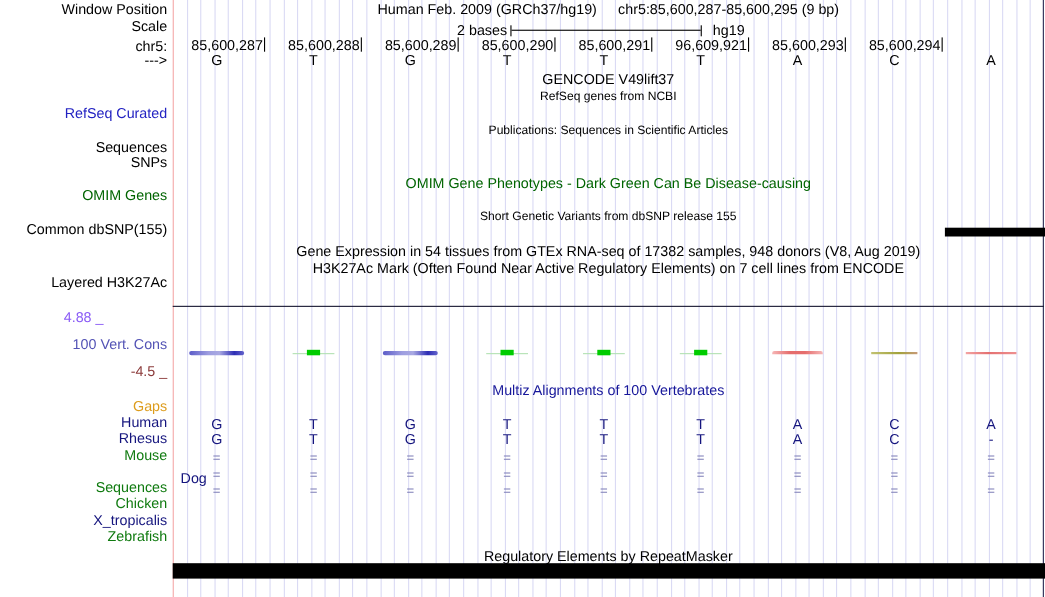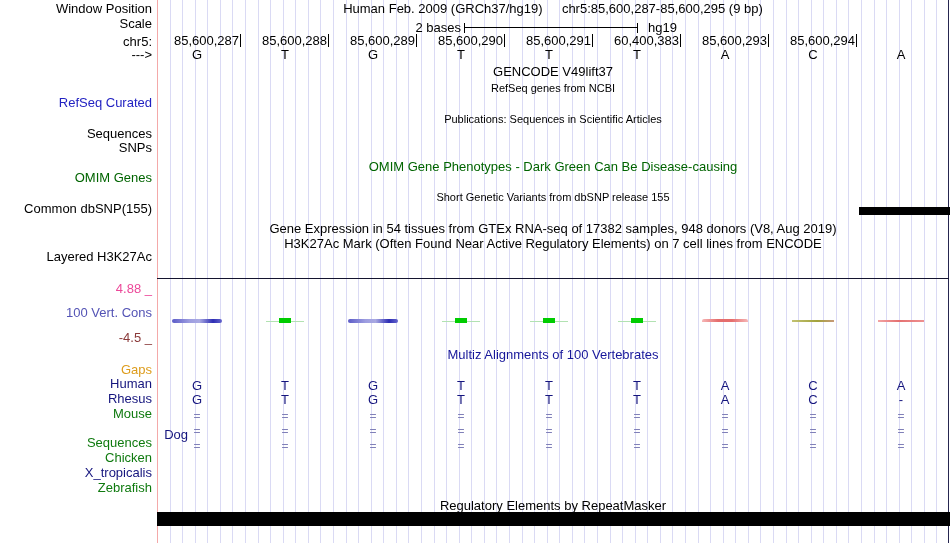--- a/index.html
+++ b/index.html
@@ -17,21 +17,21 @@
   #cons-top-line { left:157px; top:278px; width:792px; height:1px; background:#14142e; }
   .gridline { position:absolute; top:0; width:1px; height:543px; background:#dadaf4; }
 
   
   .ll { position:absolute; left:0; width:152px; height:14px; line-height:14px;
         text-align:right; white-space:nowrap; }
   .blue   { color:#2222c2; }
   .dgreen { color:#006400; }
   .navy   { color:#15157e; }
   .orange { color:#dd9c1c; }
-  .consmax{ color:#ec4899; }
+  .consmax{ color:#8b5cf6;text-align:center; }
   .consmin{ color:#8b3a3a; }
   .medblue{ color:#5353b5; }
   .mblue  { color:#16169a; }
 
   
   .cc { position:absolute; left:157px; width:792px; height:14px; line-height:14px;
         text-align:center; white-space:nowrap; }
   .small { font-size:11px; height:12px; line-height:12px; }
 
   
@@ -147,21 +147,21 @@
   <div class="abs" id="scale-bar">
       <div id="scale-bar-line"></div>
     </div>
   <div class="abs" id="scale-right">hg19</div>
   <div id="ruler-coords">
       <div class="coord" style="left: 157px; width: 84px;"><span>85,600,287</span><span class="coord-tick"></span></div>
       <div class="coord" style="left: 245px; width: 84px;"><span>85,600,288</span><span class="coord-tick"></span></div>
       <div class="coord" style="left: 333px; width: 84px;"><span>85,600,289</span><span class="coord-tick"></span></div>
       <div class="coord" style="left: 421px; width: 84px;"><span>85,600,290</span><span class="coord-tick"></span></div>
       <div class="coord" style="left: 509px; width: 84px;"><span>85,600,291</span><span class="coord-tick"></span></div>
-      <div class="coord" style="left: 597px; width: 84px;"><span>60,400,383</span><span class="coord-tick"></span></div>
+      <div class="coord" style="left: 597px; width: 84px;"><span>96,609,921</span><span class="coord-tick"></span></div>
       <div class="coord" style="left: 685px; width: 84px;"><span>85,600,293</span><span class="coord-tick"></span></div>
       <div class="coord" style="left: 773px; width: 84px;"><span>85,600,294</span><span class="coord-tick"></span></div>
     </div>
   <div id="sequence-row">
       <div class="base-letter" style="left: 153px; top: 48px;">G</div>
       <div class="base-letter" style="left: 241px; top: 48px;">T</div>
       <div class="base-letter" style="left: 329px; top: 48px;">G</div>
       <div class="base-letter" style="left: 417px; top: 48px;">T</div>
       <div class="base-letter" style="left: 505px; top: 48px;">T</div>
       <div class="base-letter" style="left: 593px; top: 48px;">T</div>

